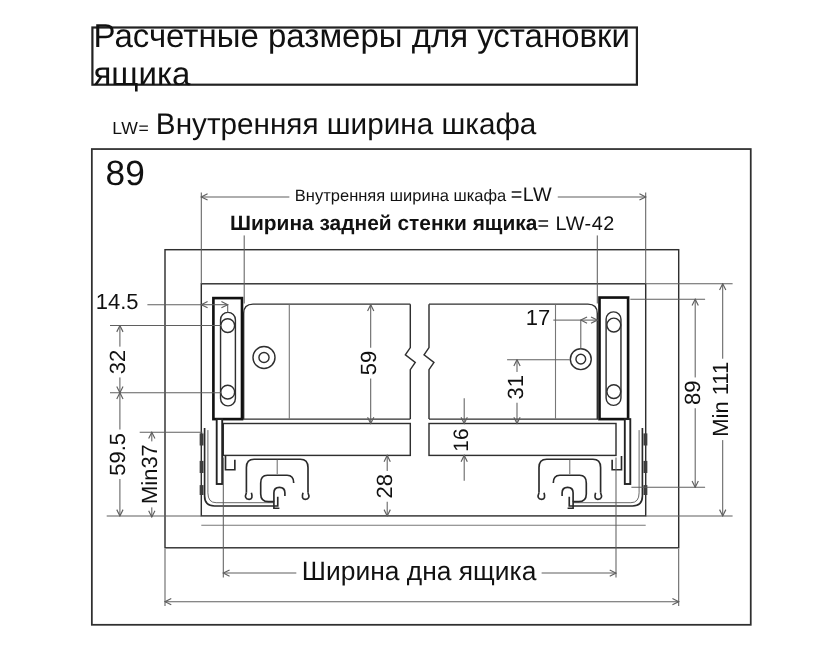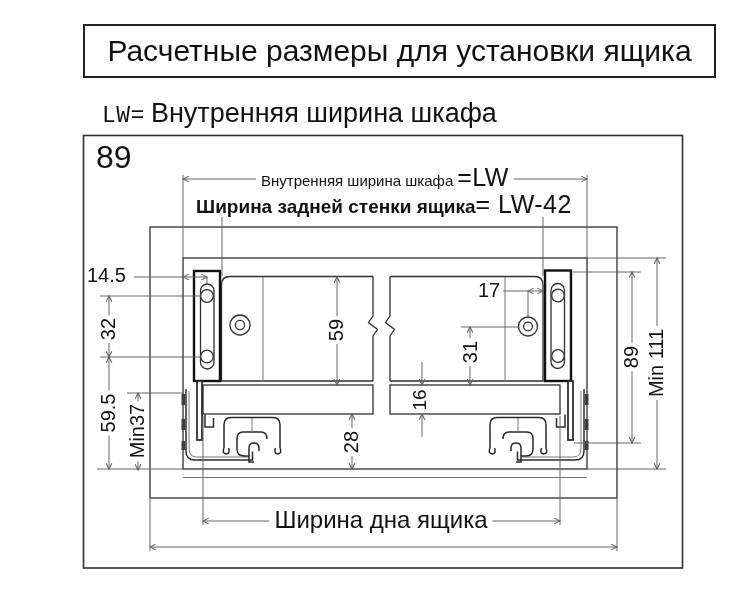--- a/index.html
+++ b/index.html
@@ -23,29 +23,29 @@
   .rail2{fill:none;stroke:#666;stroke-width:0.9}
   
   .lbl{position:absolute;white-space:nowrap;color:#111;line-height:1.05;z-index:3;}
   .dimtext{font-size:20px;}
   .rot{transform:translate(-50%,-50%) rotate(-90deg);background:#fff;padding:1px 3px;}
   .rot.nobg{background:transparent;padding:0;}
   .ctr{transform:translate(-50%,-50%);}
   .hdim{display:flex;align-items:baseline;background:#fff;padding:0 5px;transform:translate(-50%,-50%);}
   .sm15{font-size:15px;}
   .sm13{font-size:19px;font-weight:bold;}
-  .lg25{font-size:25px;letter-spacing:0.5px;}
+  .lg25{font-size:18px;letter-spacing:0.5px;}
   .md24{font-size:24px;}
   .title-box{
-    position:absolute;left:83px;top:24px;width:633px;height:54px;
+    position:absolute;left:83px;top:24px;width:497px;height:54px;
     border:2px solid #222;display:flex;align-items:center;justify-content:center;
     font-size:30px;z-index:3;box-sizing:border-box;
   }
   .subtitle{position:absolute;left:102px;top:98px;display:flex;align-items:baseline;gap:6px;z-index:3;}
-  .subtitle .lw{font-size:23px;letter-spacing:0.5px;font-family:Liberation Mono, monospace;}
+  .subtitle .lw{font-size:16px;letter-spacing:0.5px;}
   .subtitle .txt{font-size:27px;}
   .corner{position:absolute;left:96px;top:141px;font-size:32px;z-index:3;}
 </style>
 </head>
 <body>
 
 <div class="stage">
 
   <div class="title-box">
     <span>Расчетные размеры для установки ящика</span>

